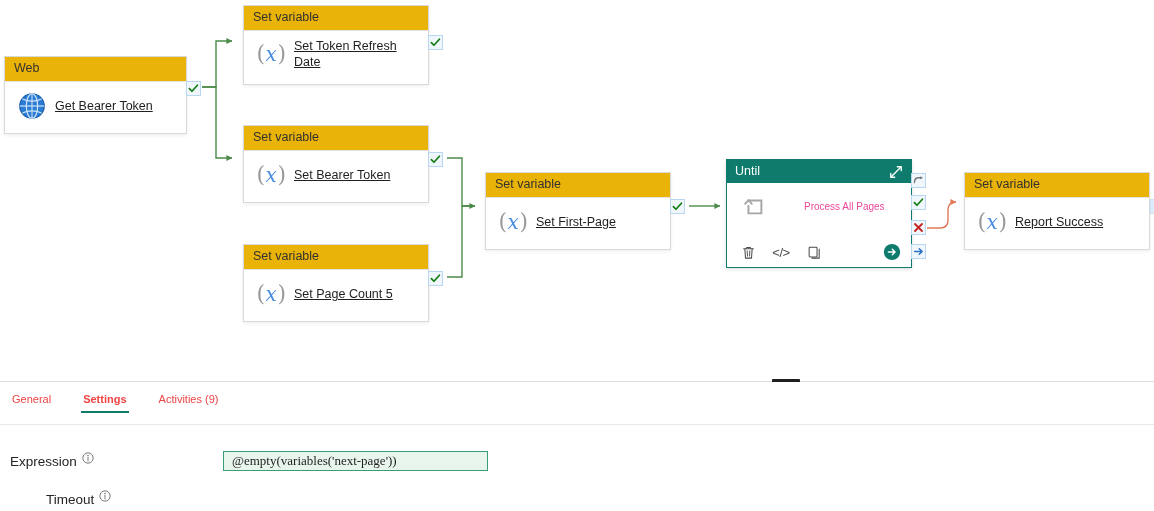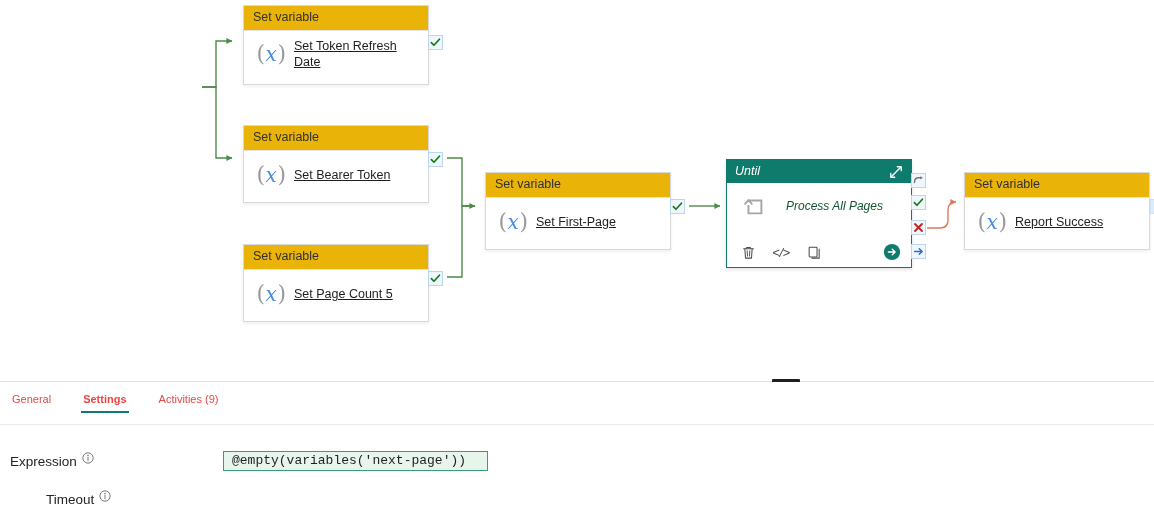--- a/index.html
+++ b/index.html
@@ -106,42 +106,41 @@
 
   
   #until-node {
     position: absolute;
     left: 726px; top: 159px;
     width: 186px; height: 109px;
     background: #ffffff;
     border: 1px solid #0f7b6c;
     box-sizing: border-box;
     box-shadow: 0 1.6px 3.6px rgba(0,0,0,0.13), 0 0.3px 0.9px rgba(0,0,0,0.10);
-    font-style: italic;
   }
   #until-head {
     height: 23px;
     background: #0f7b6c;
     color: #ffffff;
     font-size: 12.5px;
     line-height: 23px;
     padding: 0 8px;
     display: flex;
     align-items: center;
     justify-content: space-between;
   }
   #until-body {
     display: flex;
     align-items: center;
     padding: 8px 10px 0 10px;
   }
   #until-label {
-    font-size: 12px;
-    color: #14532d;
-    margin-left: 9px;
+    font-size: 10px;
+    color: #ec4899;
+    margin-left: 27px;
   }
   #until-toolbar {
     position: absolute;
     left: 0; right: 0; bottom: 0;
     height: 30px;
     display: flex;
     align-items: center;
     padding: 0 10px;
     box-sizing: border-box;
   }
@@ -255,21 +254,21 @@
     left: 223px;
     width: 265px;
     height: 20px;
     box-sizing: border-box;
     border: 1px solid #a19f9d;
     background: #ffffff;
     font-size: 13px;
     color: #201f1e;
     padding: 0 8px;
     line-height: 22px;
-    font-family: Liberation Mono, monospace;
+    font-family: Liberation Serif, serif;
     outline: none;
   }
   .field.expr {
     background: #e7f5ed;
     border: 1px solid #3a9e74;
   }
 </style>
 </head>
 <body>
 
@@ -290,20 +289,42 @@
 
     <path d="M447,158 L462,158 L462,206 L475,206" fill="none" stroke="#4c8b4a" stroke-width="1.4" marker-end="url(#ah-green)"></path>
 
     <path d="M447,277 L462,277 L462,206 L475,206" fill="none" stroke="#4c8b4a" stroke-width="1.4"></path>
 
     <path d="M689,206 L712,206 L712,206 L720,206" fill="none" stroke="#4c8b4a" stroke-width="1.4" marker-end="url(#ah-green)"></path>
 
     <path d="M927,228 L940,228 Q948,228 948,220 L948,210 Q948,202 956,202" fill="none" stroke="#e0795a" stroke-width="1.4" marker-end="url(#ah-orange)"></path>
   </svg>
 
+  <div class="node" id="n-web" style="left:4px; top:56px; width:183px; height:78px;">
+    <div class="node-head">Web</div>
+    <div class="node-body">
+      <span class="node-icon">
+        <svg class="globe" viewBox="0 0 32 32" xmlns="http://www.w3.org/2000/svg">
+          <circle cx="16" cy="16" r="14" fill="#2b7cd3"></circle>
+          <circle cx="16" cy="16" r="14" fill="none" stroke="#1b5fae" stroke-width="1.4"></circle>
+          <ellipse cx="16" cy="16" rx="6.5" ry="14" fill="none" stroke="#cfe4fa" stroke-width="1.4"></ellipse>
+          <line x1="2" y1="16" x2="30" y2="16" stroke="#cfe4fa" stroke-width="1.4"></line>
+          <path d="M5,8 Q16,13 27,8" fill="none" stroke="#cfe4fa" stroke-width="1.3"></path>
+          <path d="M5,24 Q16,19 27,24" fill="none" stroke="#cfe4fa" stroke-width="1.3"></path>
+          <line x1="16" y1="2" x2="16" y2="30" stroke="#cfe4fa" stroke-width="1.2"></line>
+        </svg>
+      </span>
+      <span class="node-label">Get Bearer Token</span>
+    </div>
+    <div class="badge" style="left:181px; top:24px;">
+      <svg width="11" height="11" viewBox="0 0 12 12" xmlns="http://www.w3.org/2000/svg">
+        <path d="M1.5,6.2 L4.3,9 L10.3,2.4" fill="none" stroke="#107c10" stroke-width="1.8" stroke-linecap="round" stroke-linejoin="round"></path>
+      </svg>
+    </div>
+  </div>
 
   <div class="node" id="n-refresh" style="left:243px; top:5px; width:186px; height:80px;">
     <div class="node-head">Set variable</div>
     <div class="node-body" style="padding-top:7px;">
       <span class="node-icon">
         <span class="varx">(<i>x</i>)</span>
       </span>
       <span class="node-label" style="max-width:120px;">Set Token Refresh Date</span>
     </div>
     <div class="badge" style="left:184px; top:29px;">

